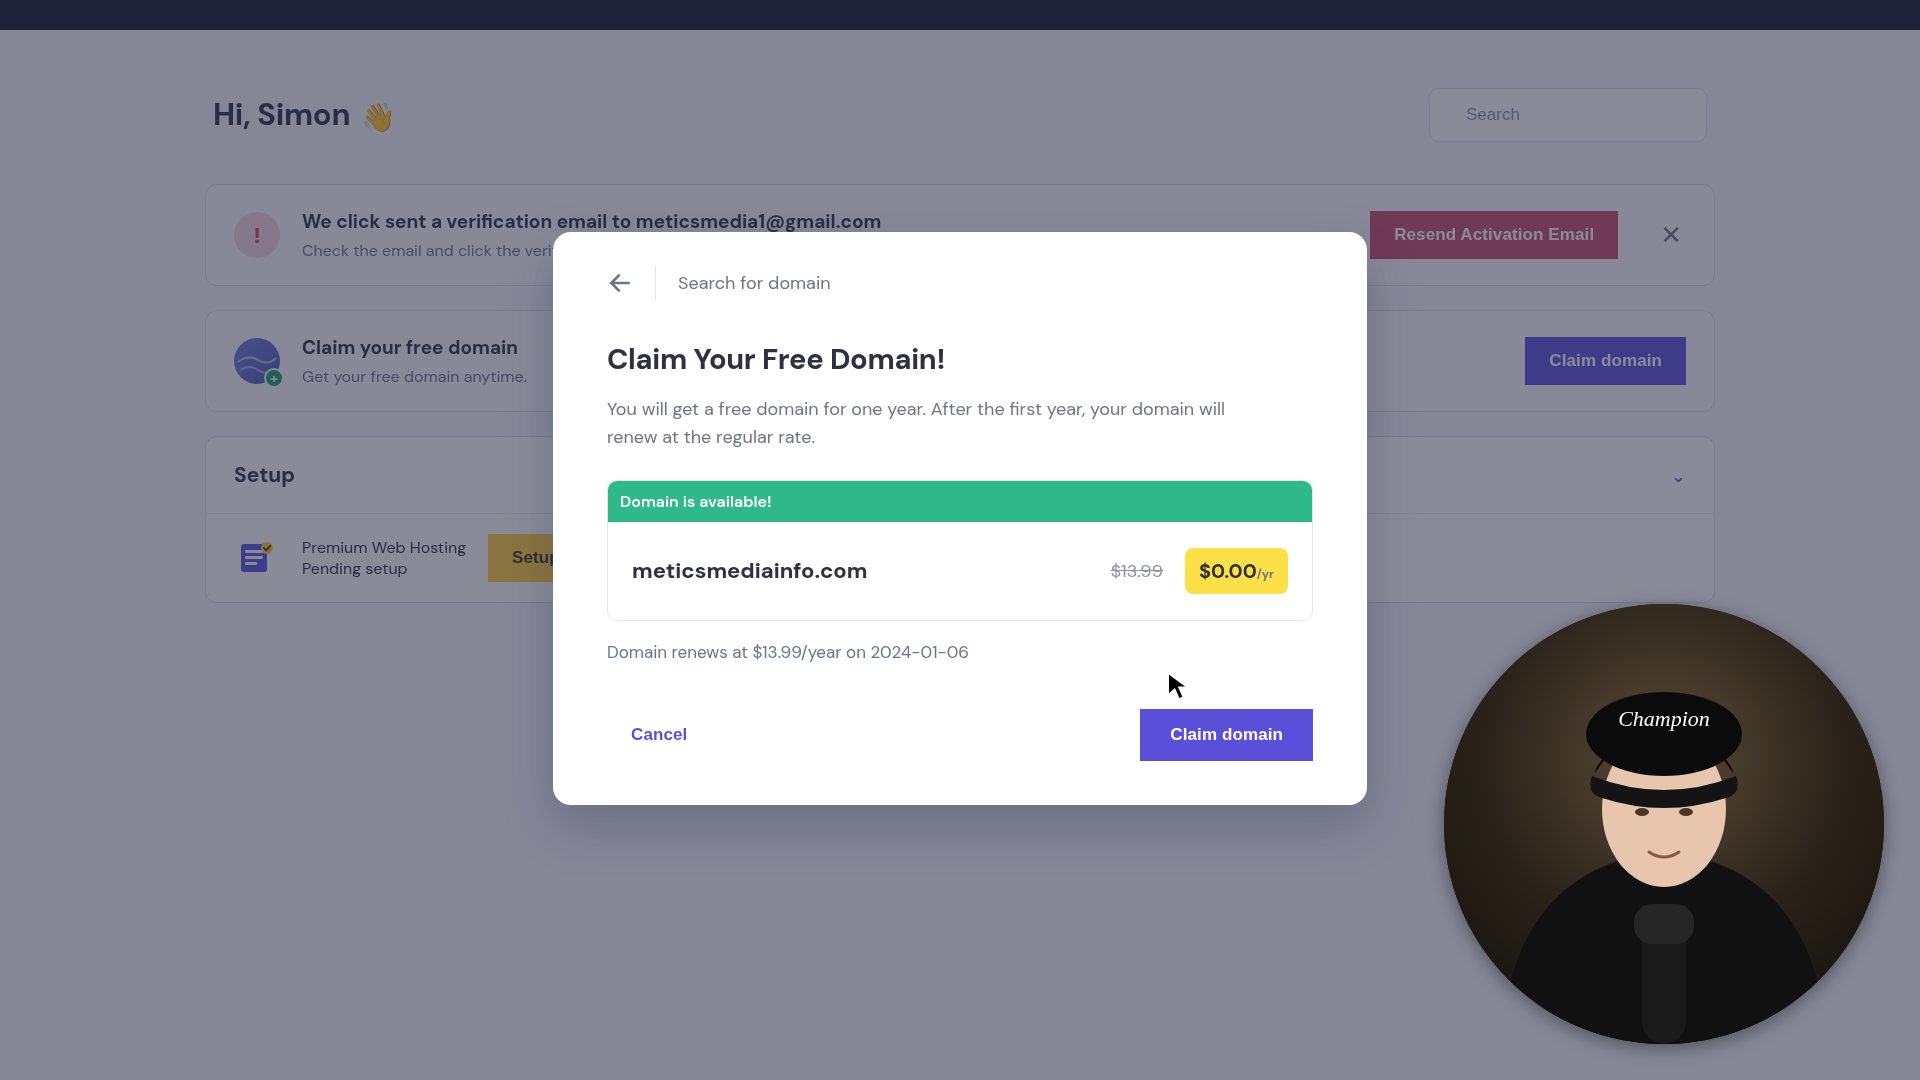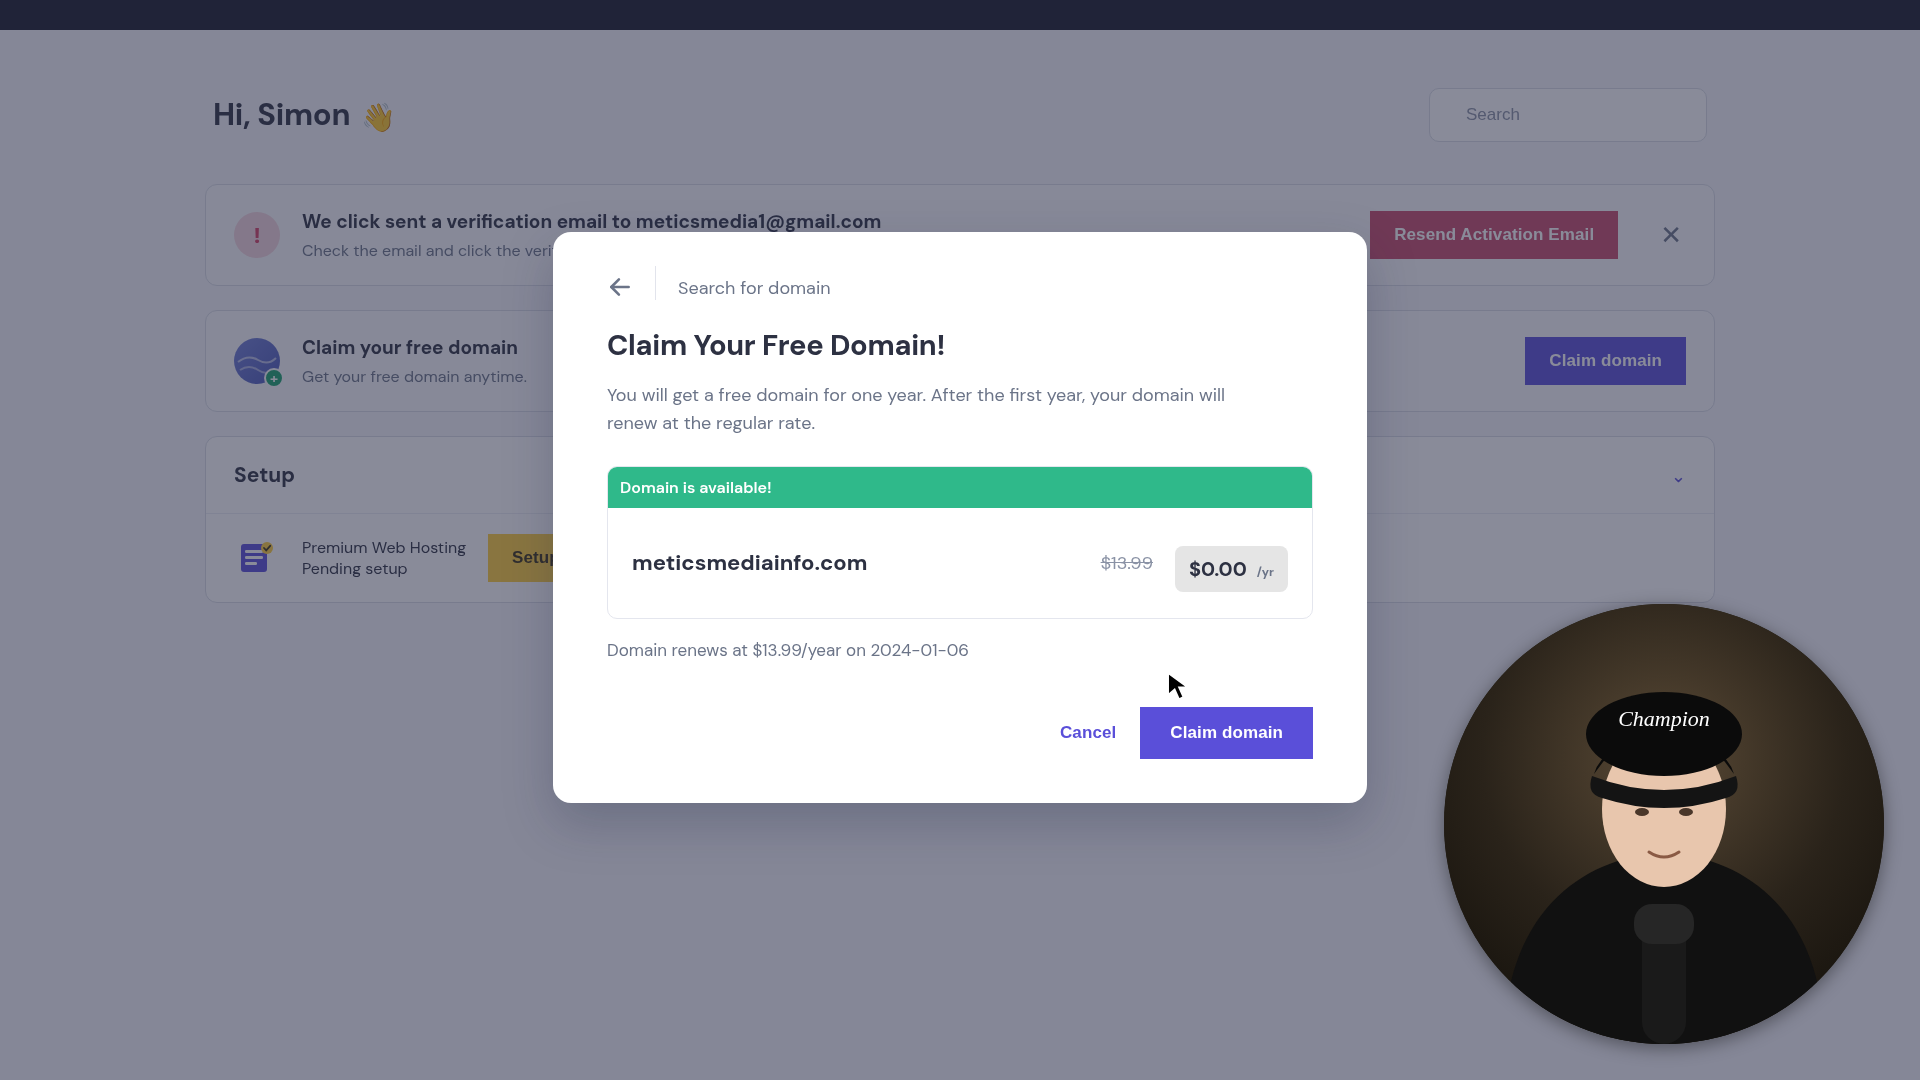--- a/index.html
+++ b/index.html
@@ -115,48 +115,48 @@
 
   
   .overlay{
     position:fixed;inset:0;background:rgba(40,44,70,.55);
     display:flex;align-items:flex-start;justify-content:center;padding-top:232px;
   }
   .modal{
     width:814px;background:#fff;border-radius:18px;box-shadow:var(--shadow);
     padding:34px 54px 44px;position:relative;
   }
-  .modal-top{display:flex;align-items:flex-end;gap:22px;margin-bottom:26px;}
+  .modal-top{display:flex;align-items:center;gap:22px;margin-bottom:40px;}
   .back-arrow{font-size:28px;color:var(--text-mid);cursor:pointer;line-height:1;}
   .divider-v{width:1px;height:34px;background:#e2e4ec;}
   .search-label{font-size:18px;color:var(--text-mid);}
 
   .modal h2{font-size:29px;font-weight:700;margin:0 0 14px;letter-spacing:-.3px;}
   .modal .desc{font-size:18px;color:var(--text-mid);line-height:1.55;max-width:640px;}
 
   .result-card{
     border:1.5px solid var(--border);border-radius:10px;margin-top:28px;overflow:hidden;
   }
   .result-head{
     background:var(--green);color:#fff;font-weight:600;font-size:16px;
     padding:10px 12px;
   }
   .result-body{display:flex;align-items:center;justify-content:space-between;padding:26px 24px;gap:18px;}
   .domain-name{font-size:22px;font-weight:700;}
   .price-old{color:var(--text-light);text-decoration:line-through;font-size:18px;}
   .price-pill{
-    background:#e5e5e5;border-radius:8px;padding:10px 14px;
-    font-size:18px;color:var(--text-dark);display:flex;align-items:baseline;gap:10px;margin-top:12px;
+    background:#fde047;border-radius:8px;padding:10px 14px;
+    font-size:18px;color:var(--text-dark);display:flex;align-items:baseline;gap:0;
   }
   .price-pill .big{font-weight:700;font-size:20px;}
   .price-tail{color:var(--text-mid);font-size:12px;font-weight:bold;}
 
   .renew-note{color:var(--text-mid);font-size:17px;margin-top:20px;}
 
-  .modal-actions{display:flex;justify-content:flex-end;margin-top:46px;align-items:center;}
+  .modal-actions{display:flex;justify-content:space-between;margin-top:46px;align-items:center;}
 
   
   .cursor{
     position:fixed;width:26px;height:30px;pointer-events:none;
     left:1166px;top:671px;z-index:40;
   }
 
   
   .cam{
     position:fixed;right:36px;bottom:36px;

